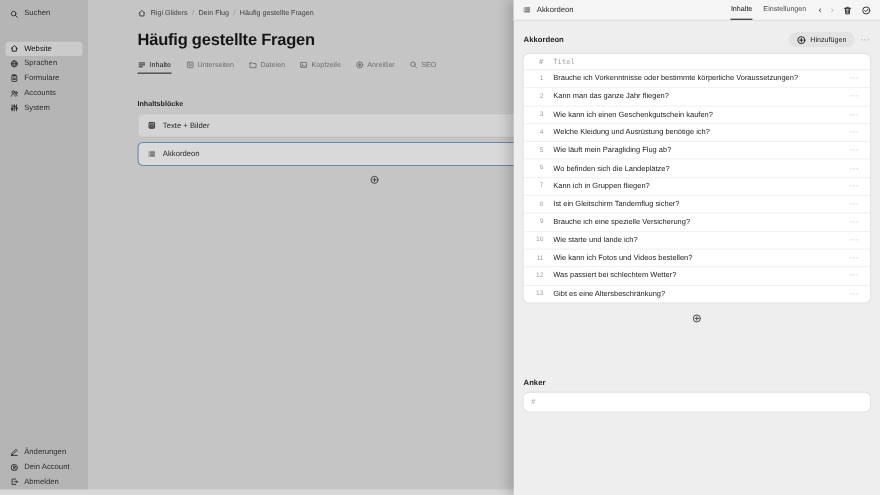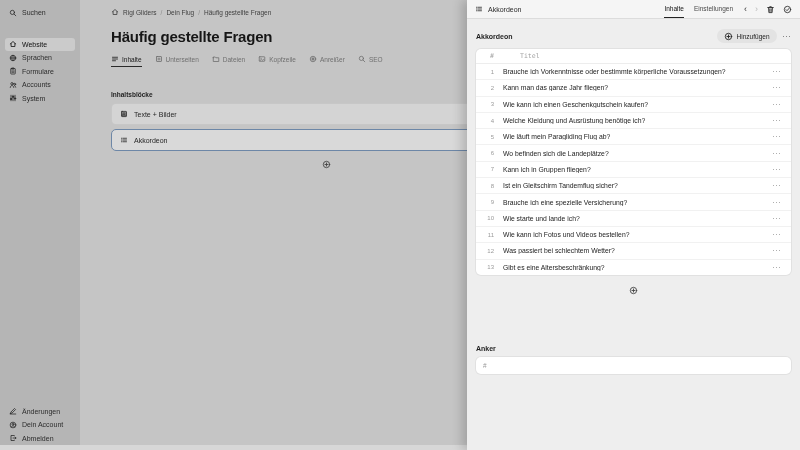--- a/index.html
+++ b/index.html
@@ -22,21 +22,21 @@
     padding:0 4px;margin:0 5px;border-radius:3px;white-space:nowrap}
   .search-item{margin-top:6px}
   .side-nav{margin-top:18px}
   .side-item.active{background:#cbcbcb;color:#101010}
   .sidebar-footer{margin-top:auto;padding-bottom:5px}
 
   
   .bottom-strip{position:absolute;left:0;bottom:0;width:467px;height:5px;background:#d7d7d7;z-index:3}
 
   
-  .main{position:absolute;left:78px;top:0;bottom:0;width:500px;z-index:1;color:#2a2a2a}
+  .main{position:absolute;left:92px;top:0;bottom:0;width:500px;z-index:1;color:#2a2a2a}
   .breadcrumb{display:flex;align-items:center;gap:4px;padding:8px 0 0 33px;font-size:6.5px;color:#3e3e3e}
   .crumb-sep{color:#8f8f8f}
   .page-title{margin:12px 0 0 33px;font-size:15px;font-weight:bold;color:#161616;letter-spacing:-.2px}
   .tabs{display:flex;gap:13px;margin:10px 0 0 33px;font-size:6.5px;color:#6f6f6f}
   .tab{display:flex;align-items:center;gap:3px;padding-bottom:3px;border-bottom:1.5px solid transparent}
   .tab.active{color:#191919;border-bottom-color:#2a2a2a}
   .blocks-section{margin:24px 0 0 33px;width:430px}
   .blocks-label{font-size:6.5px;font-weight:bold;color:#242424;margin-bottom:5px}
   .block-row{display:flex;align-items:center;gap:6px;height:20px;padding:0 8px;
     background:#d4d4d4;border:1px solid rgba(0,0,0,.06);border-radius:5px;margin-bottom:4px;font-size:7px;color:#262626}
@@ -60,21 +60,21 @@
   .section-head{display:flex;align-items:center;font-size:7px;font-weight:bold;color:#1f1f1f}
   .section-head .spacer{flex:1}
   .pill-btn{display:inline-flex;align-items:center;gap:4px;background:#e3e3e3;border:none;
     border-radius:9px;padding:2.5px 7px;font-size:6.5px;font-weight:normal;color:#222;cursor:pointer}
   .more-btn{margin-left:6px;color:#555;font-size:7px;letter-spacing:.5px;background:none;border:none;padding:0;cursor:pointer}
 
   .faq-table{margin-top:6px;background:#fff;border-radius:5px;overflow:hidden;box-shadow:0 0 0 1px rgba(0,0,0,.05)}
   .faq-head{display:flex;align-items:center;height:14px;padding:0 10px 0 8px;
     font-family:"DejaVu Sans Mono",monospace;font-size:6.5px;color:#a3a3a3;border-bottom:1px solid #ededed}
   .col-num{width:10px;text-align:right}
-  .col-title{margin-left:26px;flex:1}
+  .col-title{margin-left:9px;flex:1}
   .faq-row{display:flex;align-items:center;height:15.3px;padding:0 10px 0 8px;border-bottom:1px solid #f1f1f1}
   .faq-row:last-child{border-bottom:none}
   .row-num{width:10px;text-align:right;color:#9a9a9a;font-size:6px}
   .row-title{margin-left:9px;flex:1;font-size:6.8px;color:#1c1c1c;white-space:nowrap;overflow:hidden}
   .row-more{color:#8c8c8c;font-size:7px;letter-spacing:.5px;background:none;border:none;padding:0;cursor:pointer}
   .panel-add{text-align:center;margin-top:6px}
   .anchor-section{margin-top:46px}
   .anchor-label{font-size:7px;font-weight:bold;color:#1f1f1f;margin-bottom:5px}
   .anchor-input{display:block;width:100%;box-sizing:border-box;height:17px;background:#fff;
     border:none;border-radius:5px;box-shadow:0 0 0 1px rgba(0,0,0,.05);font-size:6.5px;padding:0 7px;color:#222;

